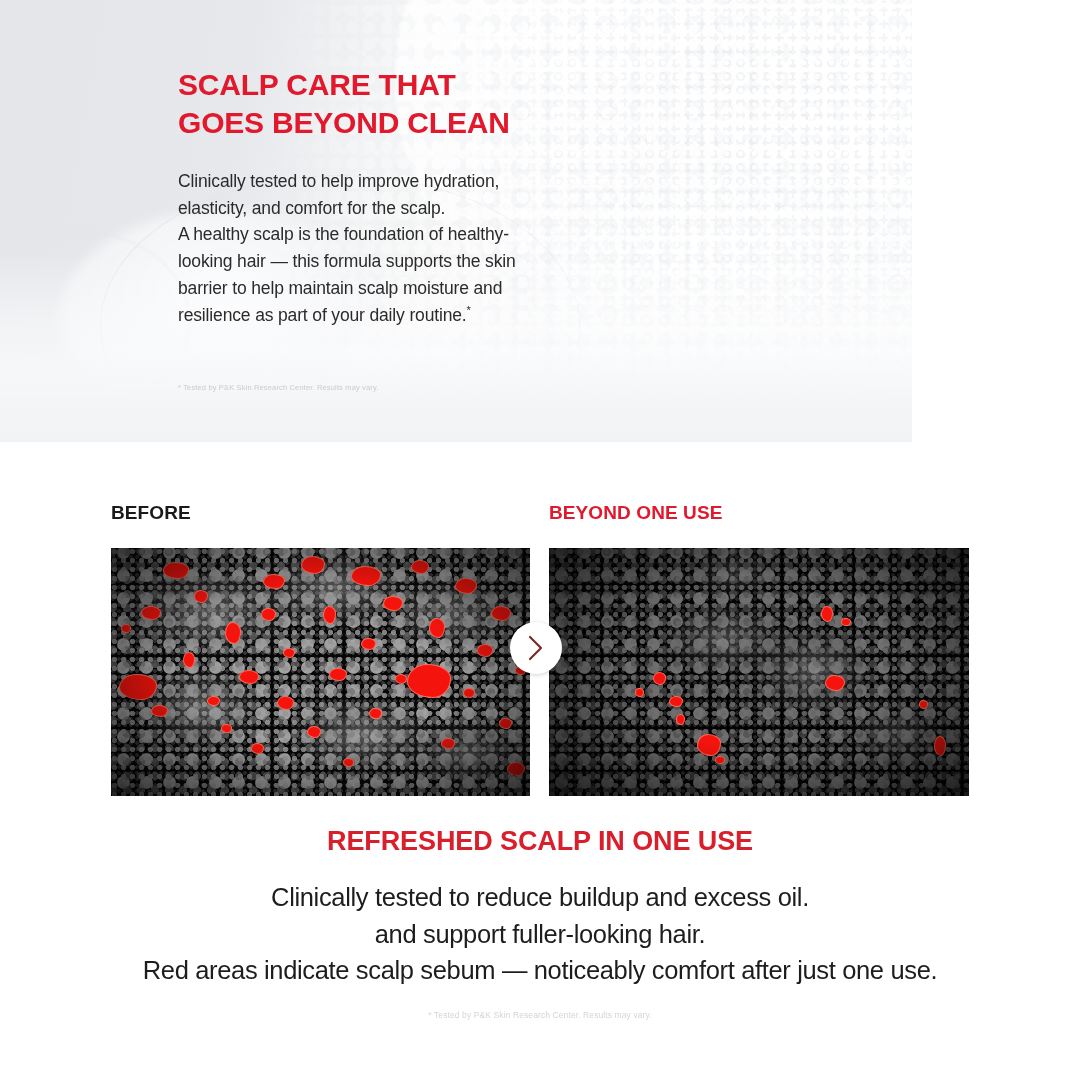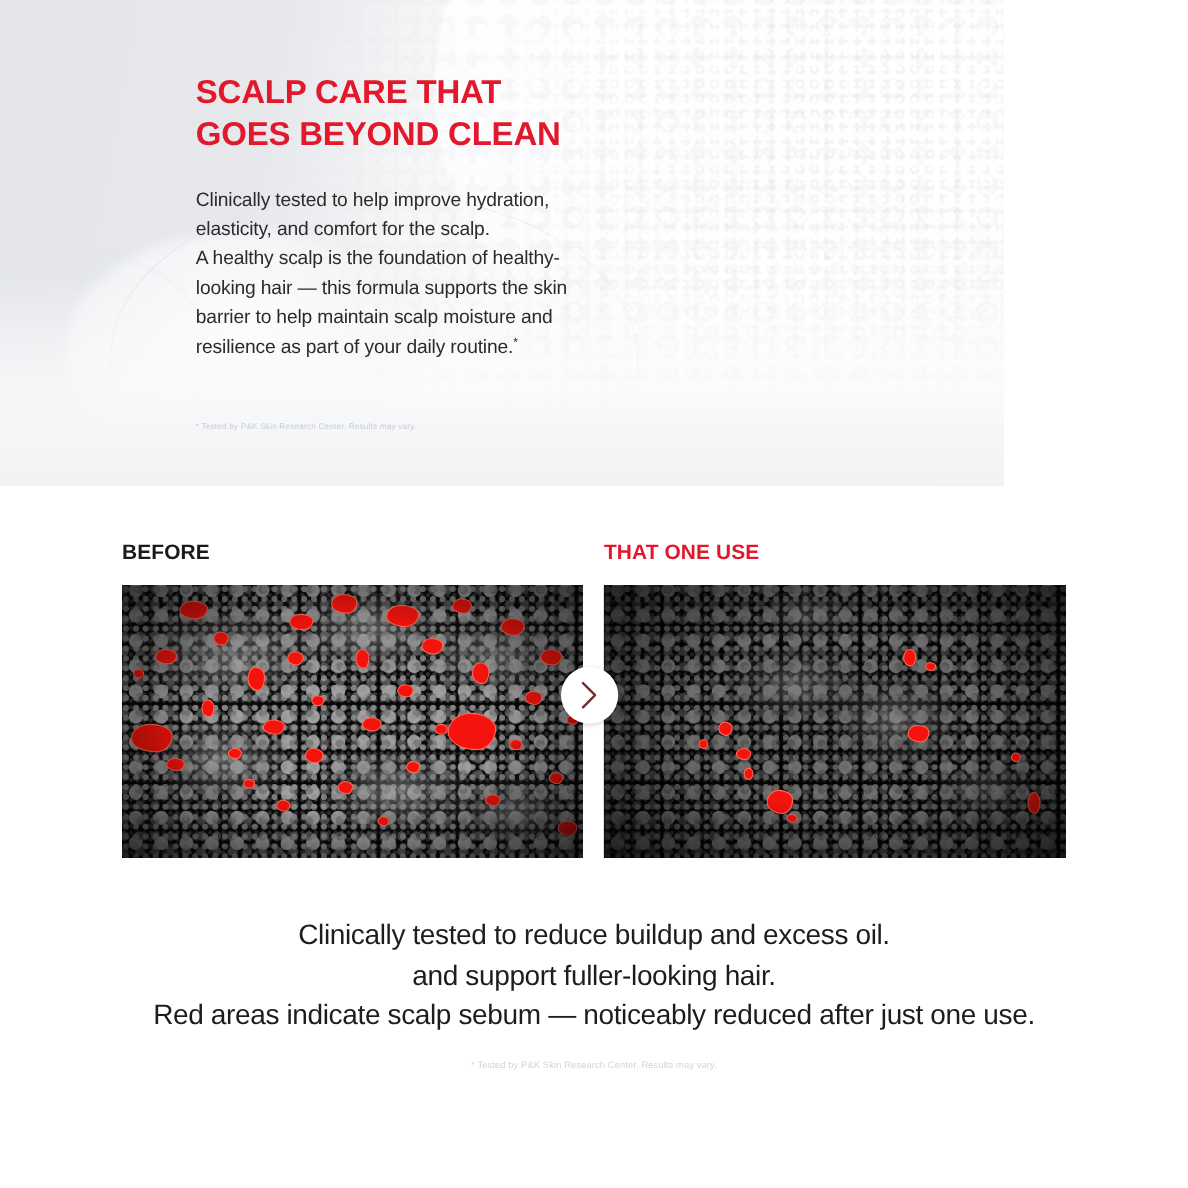--- a/index.html
+++ b/index.html
@@ -126,21 +126,21 @@
   .hero-note {
     position:absolute; left:178px; top:383px;
     color:#c9ccd0;
     font-size:7.5px;
     letter-spacing:.15px;
   }
 
   
   .compare { position:relative; width:1080px; padding-top:42px; background:#fff; }
   .labels {
-    position:relative; width:858px; margin:8px auto;
+    position:relative; width:858px; margin:18px auto;
     height:28px;
   }
   .lab {
     position:absolute; top:0;
     font-size:19px; font-weight:700; letter-spacing:.1px;
   }
   .lab-before { left:0; color:#1a1a1a; }
   .lab-after  { left:438px; color:#e2182c; }
 
   .panels {
@@ -260,21 +260,21 @@
 resilience as part of your daily routine.</span><span class="sup">*</span></p>
     </div>
 
     <div class="hero-note">* Tested by P&amp;K Skin Research Center. Results may vary.</div>
   </section>
 
   <section class="compare">
 
     <div class="labels">
       <div class="lab lab-before">BEFORE</div>
-      <div class="lab lab-after">THAT ONE USE</div>
+      <div class="lab lab-after">BEYOND ONE USE</div>
     </div>
 
     <div class="panels">
 
       <div class="panel panel-before">
         <div class="micro">
           <div class="grain"></div>
           <div class="cloud" style="width:170px;height:90px;left:12px;top:18px;"></div>
           <div class="cloud" style="width:150px;height:80px;left:150px;top:0px;"></div>
           <div class="cloud" style="width:130px;height:70px;left:275px;top:30px;"></div>
@@ -349,21 +349,22 @@
           <div class="blob" style="width:9px;height:9px;left:370px;top:152px;"></div>
           <div class="blob" style="width:12px;height:20px;left:385px;top:188px;"></div>
           <div class="vig"></div>
         </div>
       </div>
 
     </div>
   </section>
 
   <section class="bottom">
+    <h2 class="bottom-title">REFRESHED SCALP IN ONE USE</h2>
     <div class="bottom-body">
       <span class="ln">Clinically tested to reduce buildup and excess oil.</span>
       <span class="ln">and support fuller-looking hair.</span>
-      <span class="ln">Red areas indicate scalp sebum — noticeably reduced after just one use.</span>
+      <span class="ln">Red areas indicate scalp sebum — noticeably comfort after just one use.</span>
     </div>
     <div class="bottom-note">* Tested by P&amp;K Skin Research Center. Results may vary.</div>
   </section>
 
 </div>
 
 </body></html>

